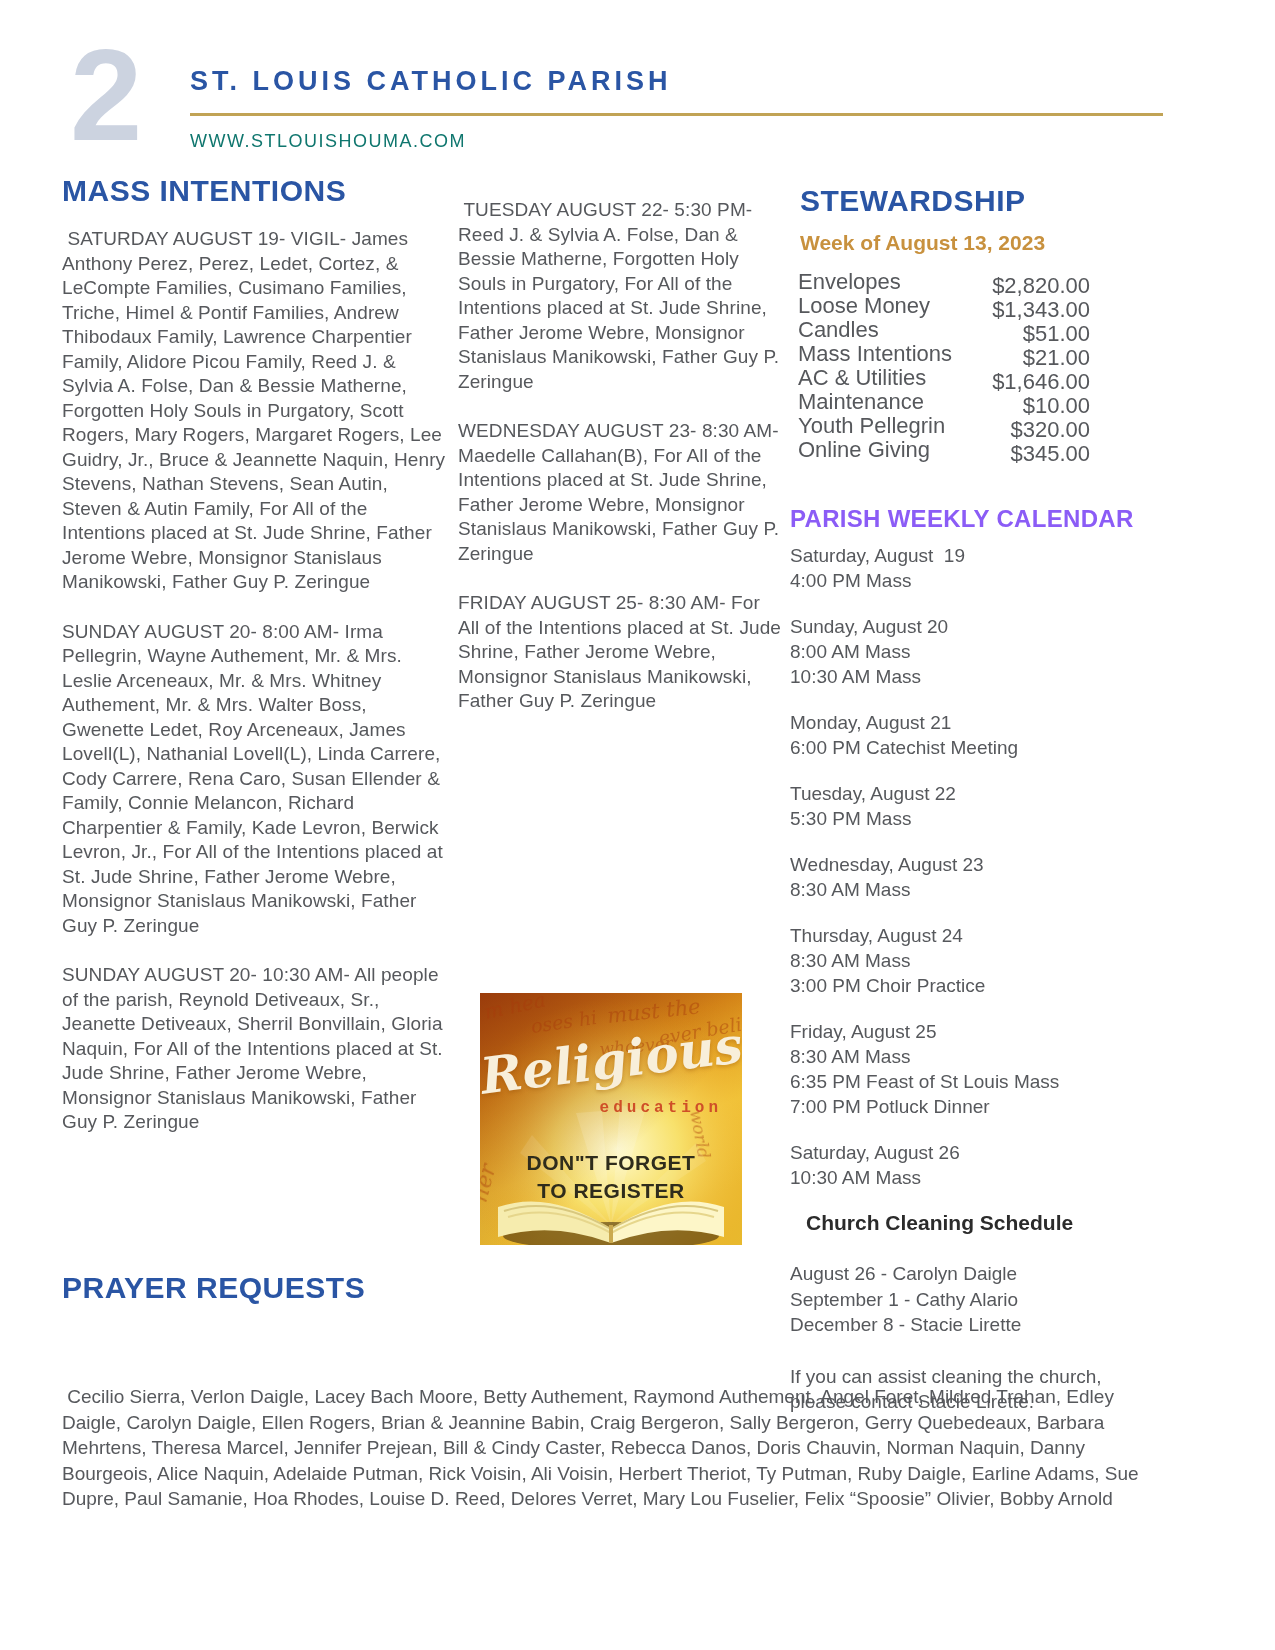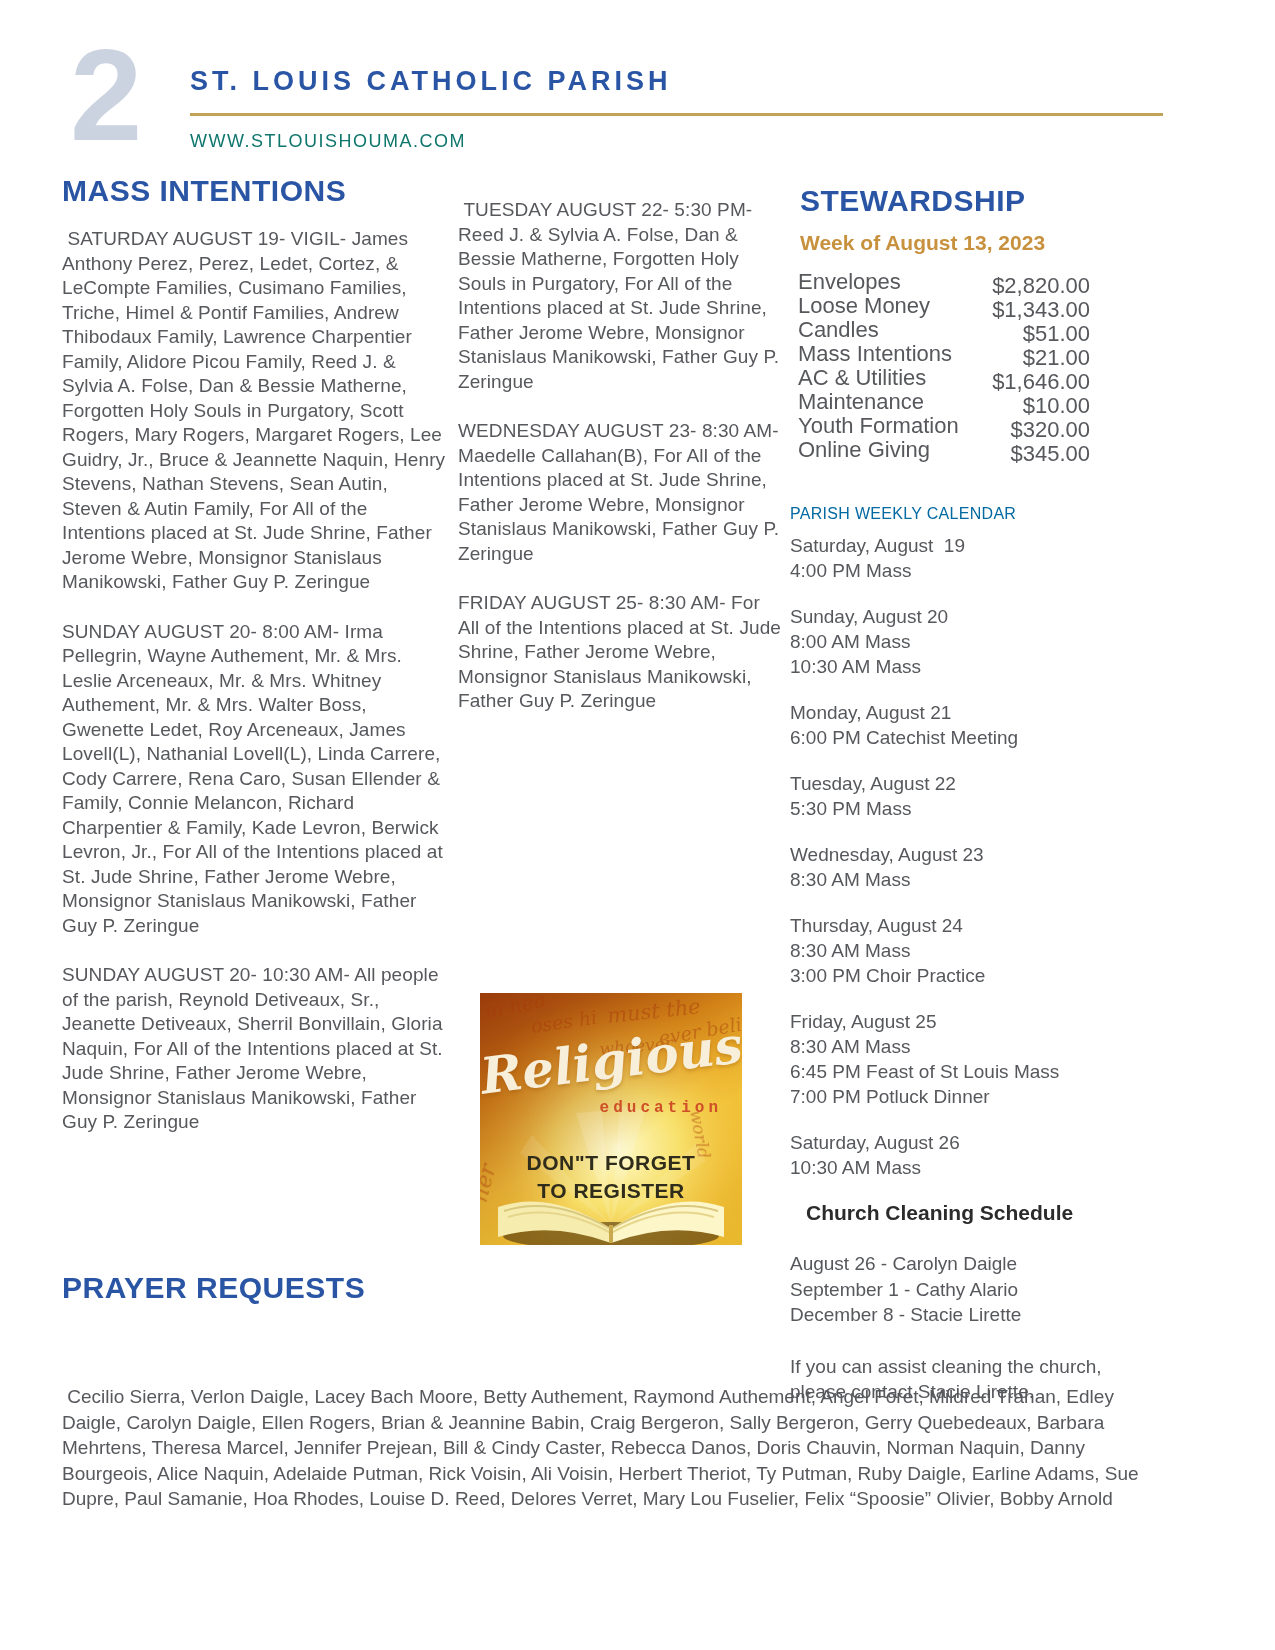--- a/index.html
+++ b/index.html
@@ -23,21 +23,21 @@
   .sect-title{font-size:30px;font-weight:bold;color:#2a55a4;letter-spacing:0.5px;margin:0 0 20px 0;line-height:1.1;}
   .body{font-size:19px;line-height:24.5px;letter-spacing:0.1px;color:#56585c;margin:0 0 25px 0;}
 
   
   .week-label{font-size:21px;font-weight:bold;color:#c8913e;margin:14px 0 14px 10px;}
   .steward-table{margin-left:8px;width:292px;}
   .steward-row{display:flex;justify-content:space-between;height:24px;font-size:22px;}
   .steward-row .amount{position:relative;top:4px;text-align:right;}
 
   
-  .cal-title{font-size:16px;font-weight:normal;color:#0369a1;margin:44px 0 10px 0;letter-spacing:0.3px;}
+  .cal-title{font-size:24px;font-weight:bold;color:#8b5cf6;margin:44px 0 10px 0;letter-spacing:0.3px;}
   .cal-day{margin-bottom:21px;font-size:19px;line-height:25px;}
   .clean-title{font-size:21px;font-weight:bold;color:#2b2b2b;margin:14px 0 0 16px;}
   .clean-list{margin-top:26px;font-size:19px;line-height:25.5px;}
   .clean-note{margin-top:26px;font-size:19px;line-height:25px;}
 
   
   .prayer-title{position:absolute;left:62px;top:1271px;font-size:30px;font-weight:bold;color:#2a55a4;letter-spacing:0.5px;}
   .prayer-text{position:absolute;left:62px;top:1384px;width:1103px;font-size:19px;line-height:25.5px;}
 
   
@@ -164,21 +164,21 @@
       </div>
       <div class="steward-row">
         <span>AC &amp; Utilities</span>
         <span class="amount">$1,646.00</span>
       </div>
       <div class="steward-row">
         <span>Maintenance</span>
         <span class="amount">$10.00</span>
       </div>
       <div class="steward-row">
-        <span>Youth Formation</span>
+        <span>Youth Pellegrin</span>
         <span class="amount">$320.00</span>
       </div>
       <div class="steward-row">
         <span>Online Giving</span>
         <span class="amount">$345.00</span>
       </div>
     </div>
 
     <div class="cal-title">PARISH WEEKLY CALENDAR</div>
 
@@ -204,21 +204,21 @@
       <div>8:30 AM Mass</div>
     </div>
     <div class="cal-day">
       <div class="pre">Thursday, August 24</div>
       <div>8:30 AM Mass</div>
       <div>3:00 PM Choir Practice</div>
     </div>
     <div class="cal-day">
       <div class="pre">Friday, August 25</div>
       <div>8:30 AM Mass</div>
-      <div>6:45 PM Feast of St Louis Mass</div>
+      <div>6:35 PM Feast of St Louis Mass</div>
       <div>7:00 PM Potluck Dinner</div>
     </div>
     <div class="cal-day">
       <div class="pre">Saturday, August 26</div>
       <div>10:30 AM Mass</div>
     </div>
 
     <div class="clean-title">Church Cleaning Schedule</div>
     <div class="clean-list">
       <div>August 26 - Carolyn Daigle</div>

